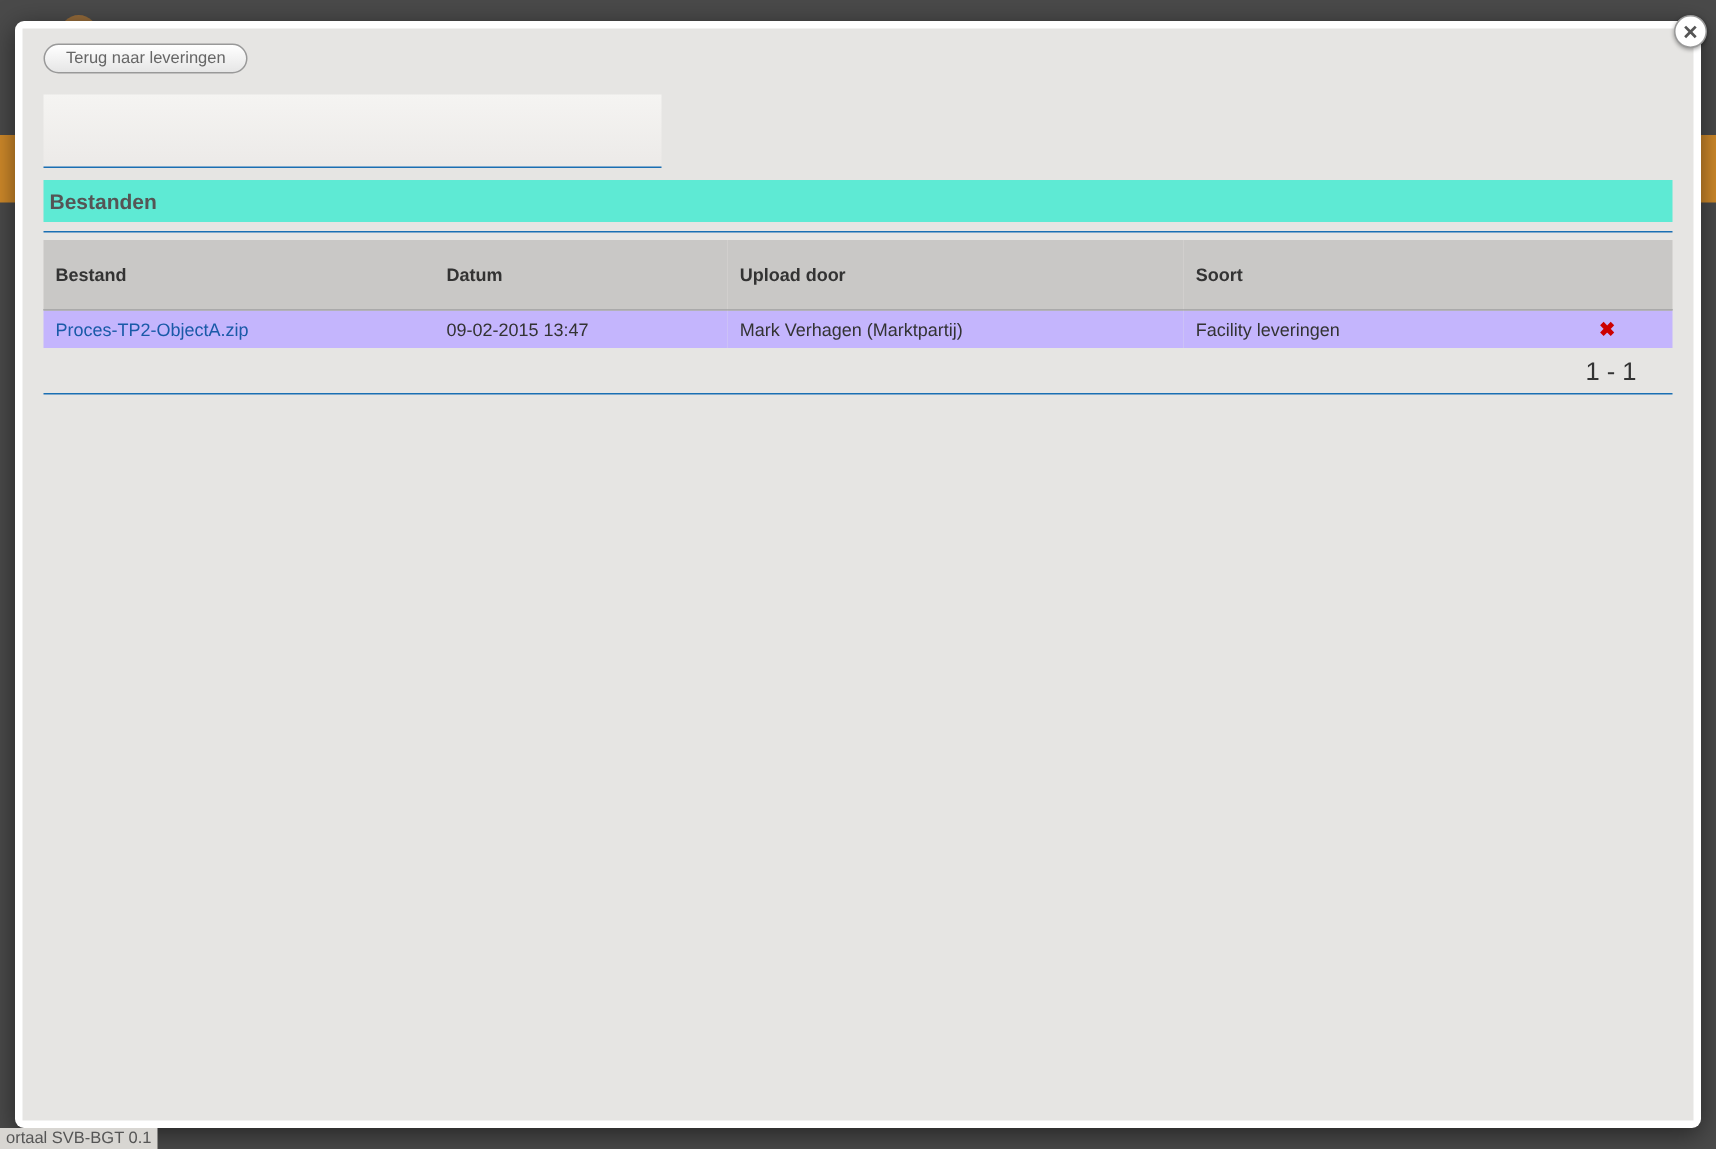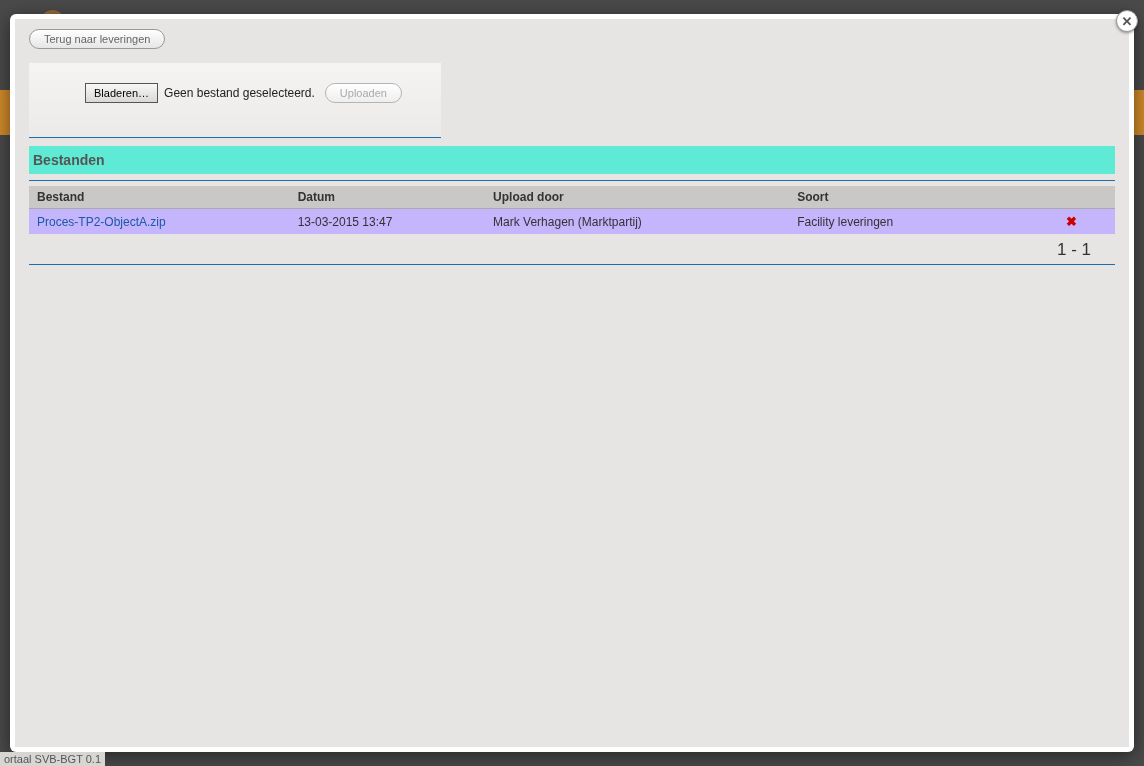--- a/index.html
+++ b/index.html
@@ -113,21 +113,21 @@
     table{
       width:calc(100% - 0px);
       border-collapse:collapse;
       font-size:12px;
     }
     thead th{
       background:#c9c8c6;
       text-align:left;
       font-weight:bold;
       color:#333;
-      padding:4px 8px;
+      padding:16px 8px;
       border-bottom:1px solid #aaa;
     }
     tbody td{
       background:#c4b5fd;
       padding:5px 8px;
       color:#333;
     }
     .file-link{
       color:#1a5aa8;
       cursor:pointer;
@@ -160,26 +160,20 @@
 
 <div class="modal">
   <div class="close-btn">✕</div>
   <div class="modal-inner">
     <div class="pad">
 
       <button class="back-btn">Terug naar leveringen</button>
 
 
       <div class="upload-panel">
-        <div class="row">
-          <span style="width:36px;"></span>
-          <button class="browse-btn">Bladeren…</button>
-          <span>Geen bestand geselecteerd.</span>
-          <button class="upload-btn">Uploaden</button>
-        </div>
       </div>
 
       <div class="section-title">Bestanden</div>
 
       <div class="table-wrap">
         <table>
           <colgroup>
             <col style="width:24%">
             <col style="width:18%">
             <col style="width:28%">
@@ -191,21 +185,21 @@
               <th>Bestand</th>
               <th>Datum</th>
               <th>Upload door</th>
               <th>Soort</th>
               <th></th>
             </tr>
           </thead>
           <tbody>
             <tr>
               <td><span class="file-link">Proces-TP2-ObjectA.zip</span></td>
-              <td>13-03-2015 13:47</td>
+              <td>09-02-2015 13:47</td>
               <td>Mark Verhagen (Marktpartij)</td>
               <td>Facility leveringen</td>
               <td style="text-align:center;"><span class="del">✖</span></td>
             </tr>
           </tbody>
         </table>
         <div class="pager">1 - 1</div>
         <div class="divider"></div>
       </div>
 

